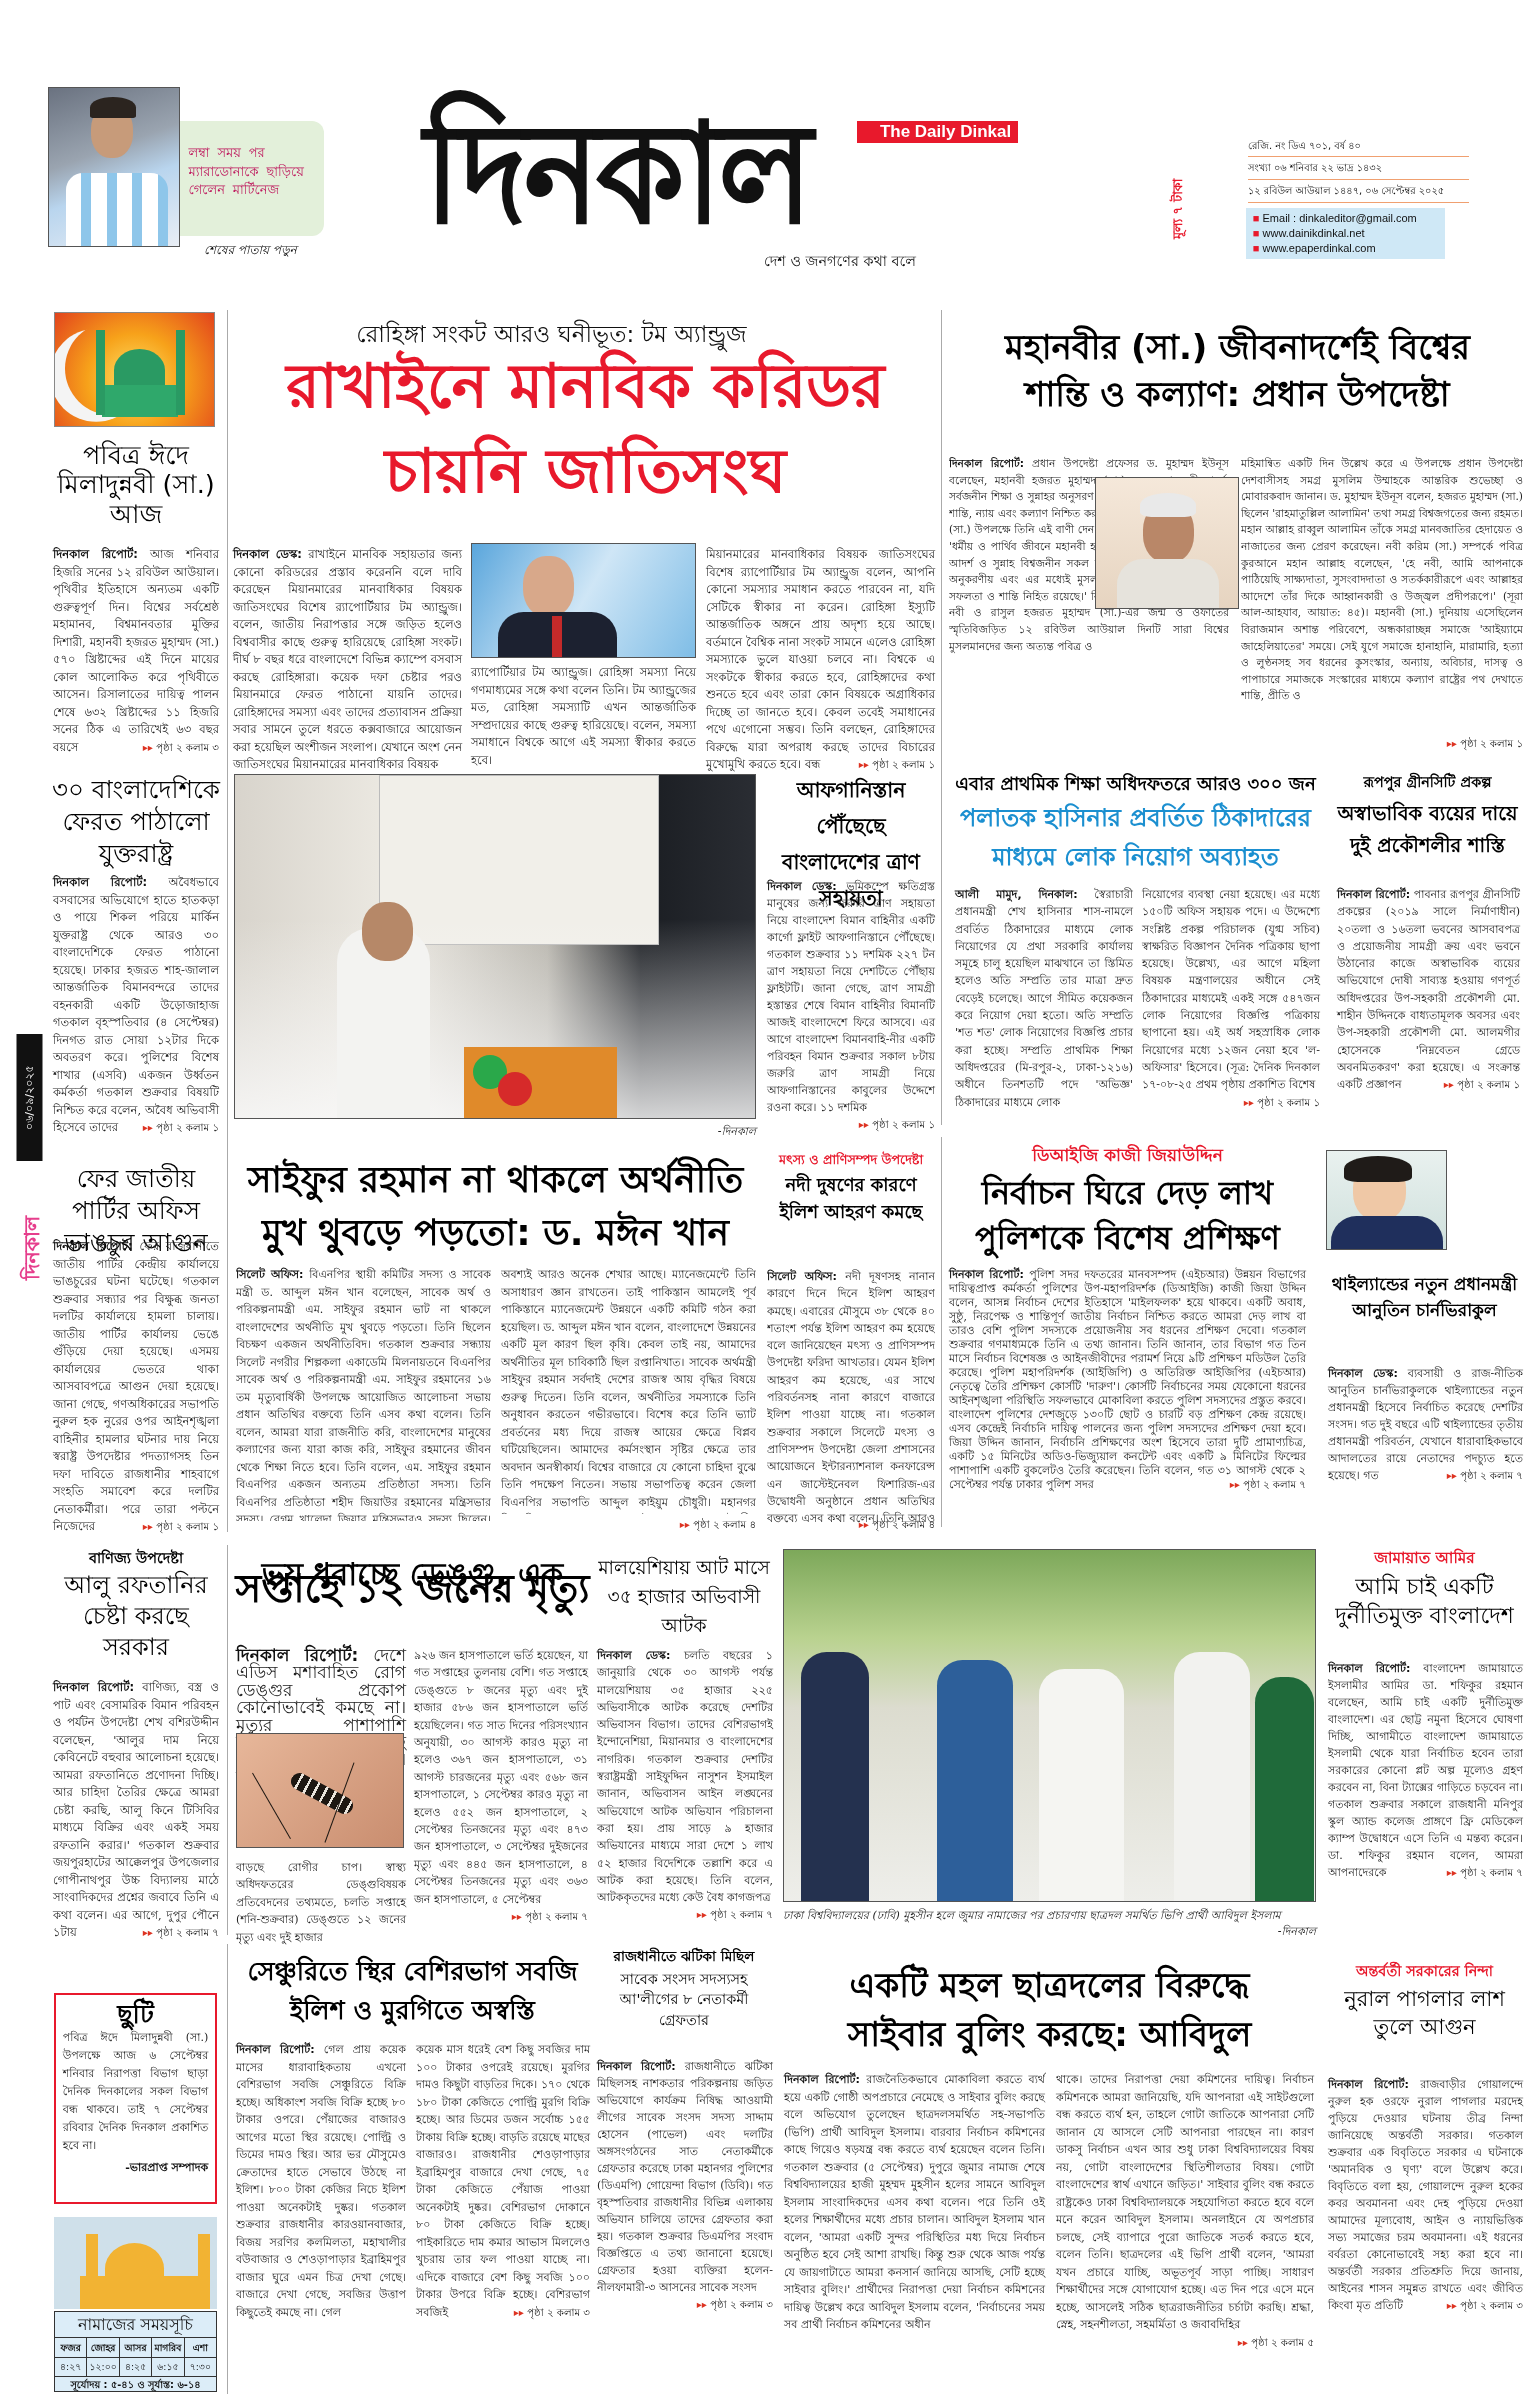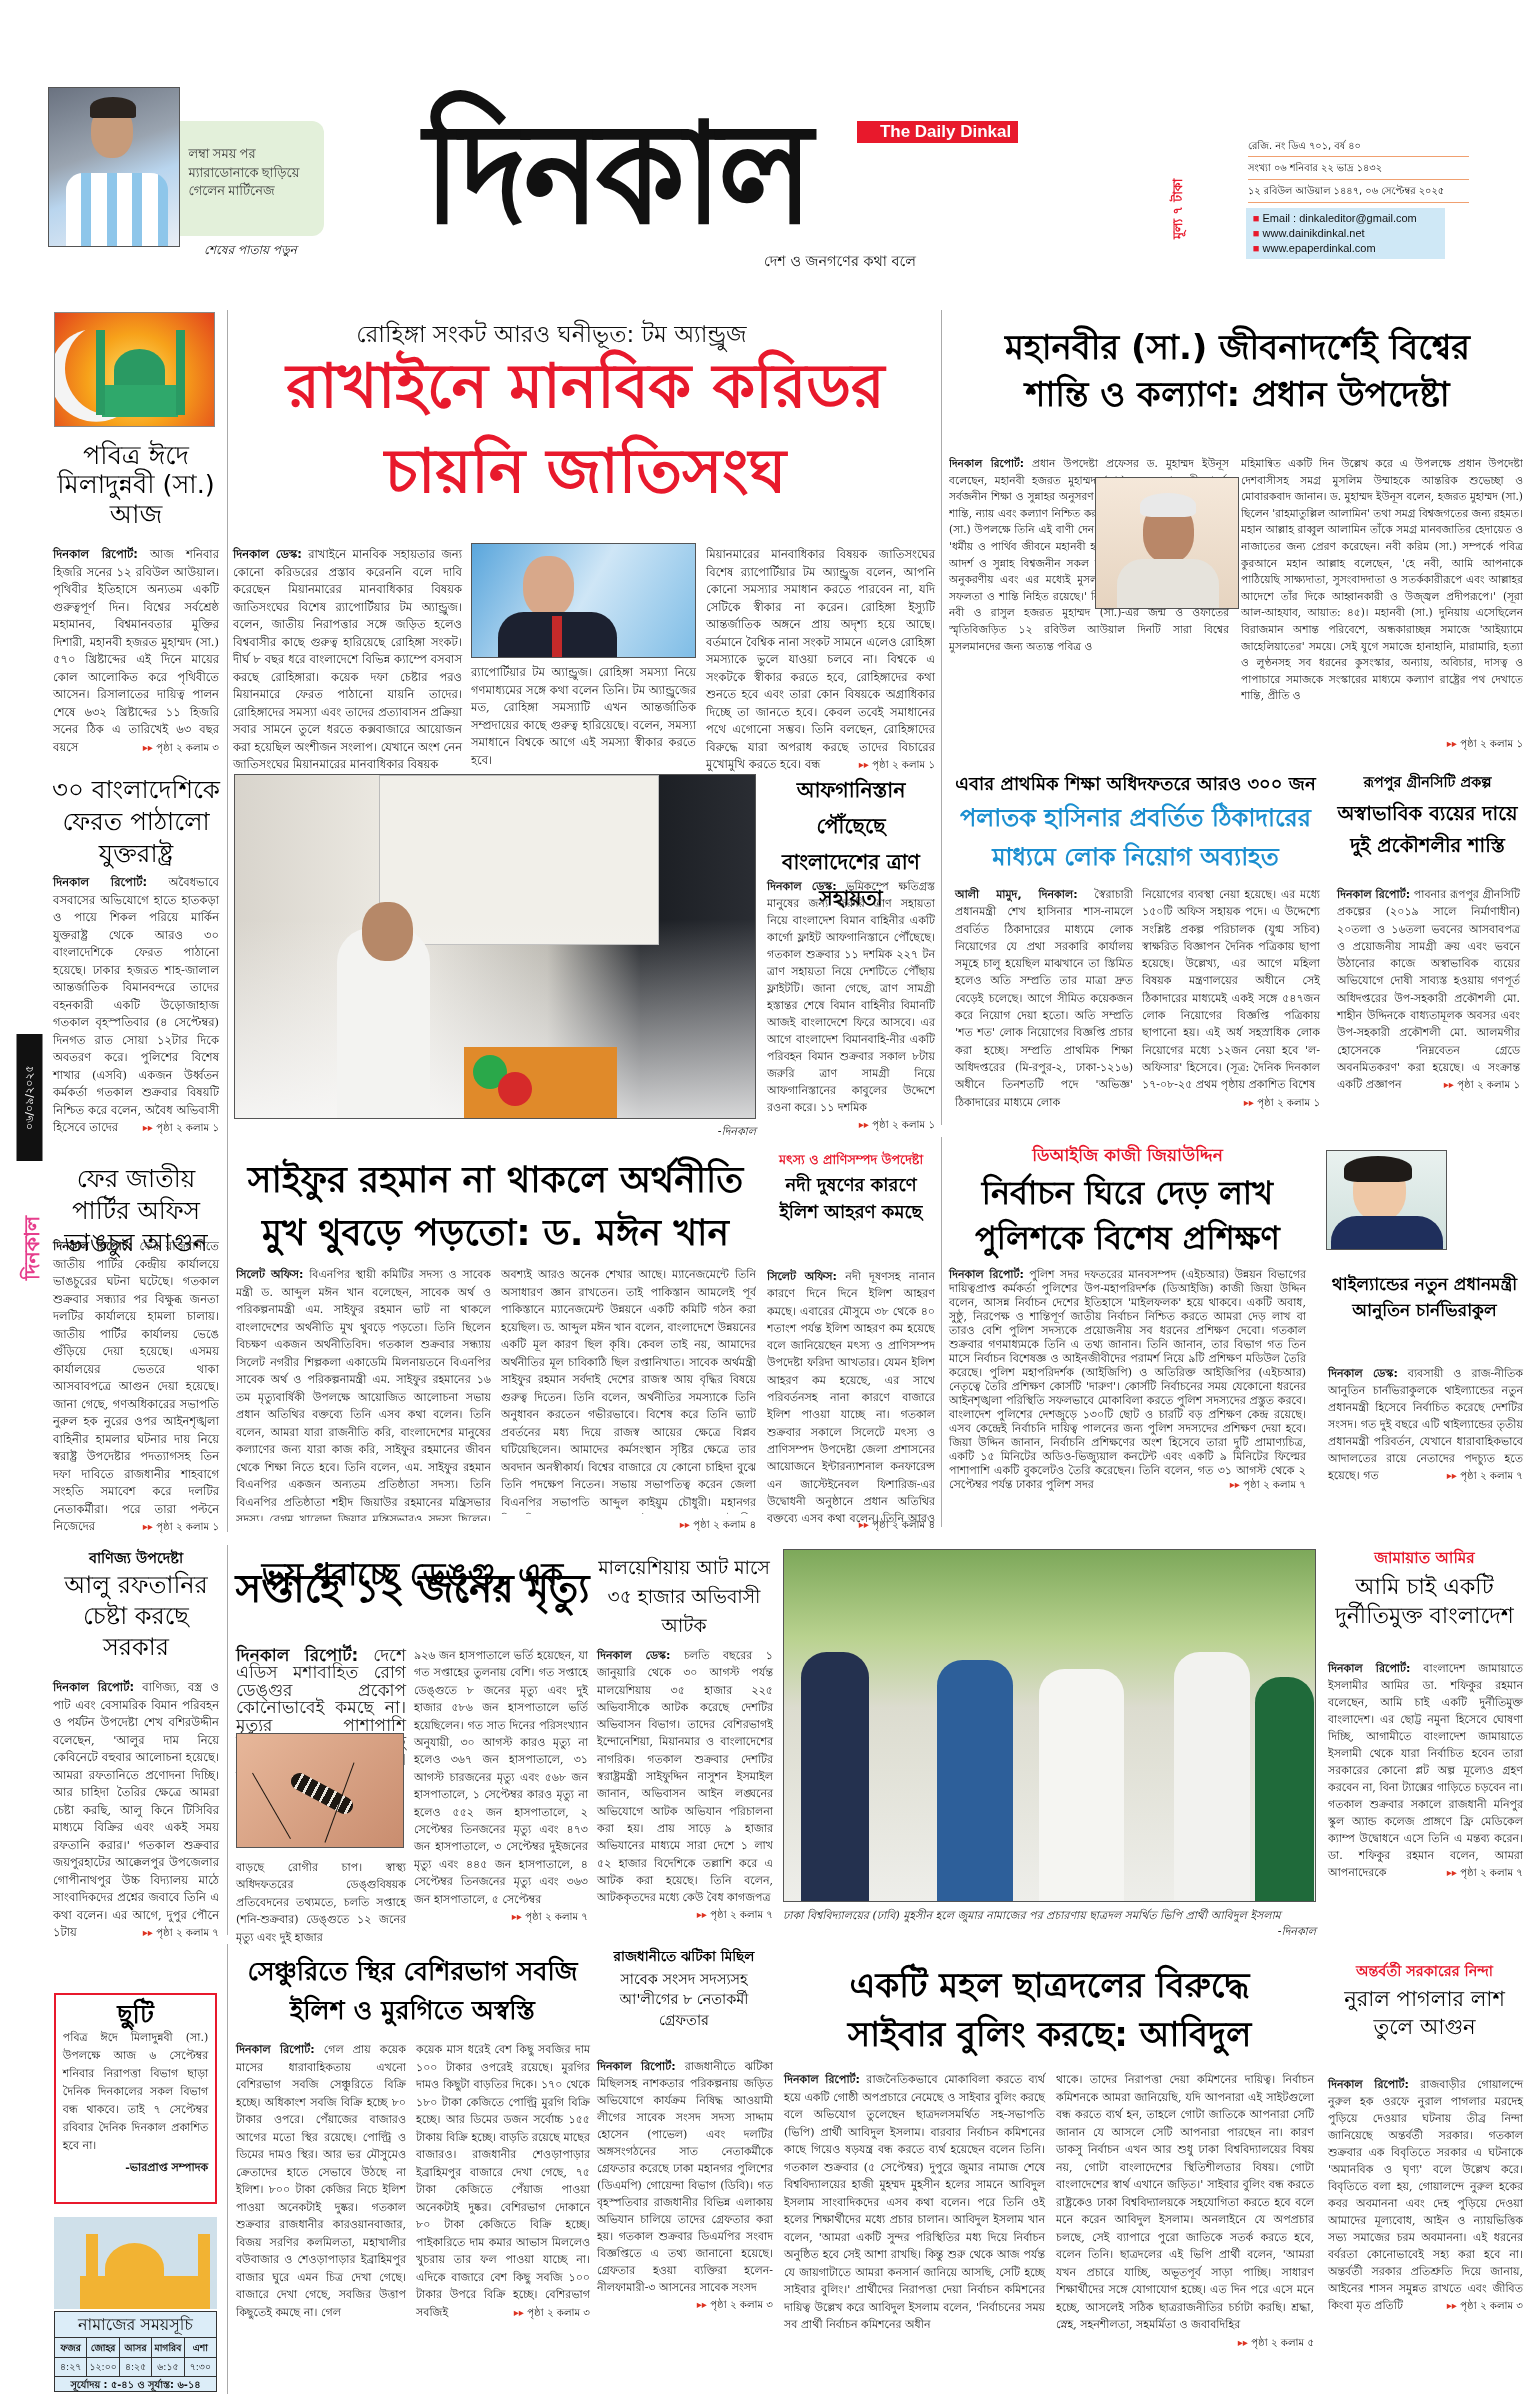--- a/index.html
+++ b/index.html
@@ -18,21 +18,21 @@
 </style>
 </head>
 <body>
 
 <div class="abs photo" style="left:48px;top:87px;width:132px;height:160px;background:linear-gradient(160deg,#6a7280 0%,#9aa4b0 40%,#b9d5ee 60%,#e9eef5 100%)">
   <div style="position:absolute;left:42px;top:17px;width:42px;height:53px;border-radius:45%;background:#c79b7a"></div>
   <div style="position:absolute;left:41px;top:8.5px;width:46px;height:21px;border-radius:50% 50% 10% 10%;background:#2b241f"></div>
   <div style="position:absolute;left:17px;top:85px;width:102px;height:76px;background:repeating-linear-gradient(90deg,#fff 0 15.3px,#8ec6ea 15.3px 25.5px);border-radius:17px 17px 0 0"></div>
 </div>
 <div class="abs" style="left:180px;top:121px;width:144px;height:115px;background:#e3f0da;border-radius:0 12px 12px 0;padding:24px 8.5px 0 8.5px">
-  <div style="font-family:Liberation Serif, serif;font-size:13px;line-height:18.7px;color:#404040">লম্বা সময় পর ম্যারাডোনাকে ছাড়িয়ে গেলেন মার্টিনেজ</div>
+  <div style="font-family:Liberation Mono, monospace;font-size:13px;line-height:18.7px;color:#be185d">লম্বা সময় পর ম্যারাডোনাকে ছাড়িয়ে গেলেন মার্টিনেজ</div>
 </div>
 <div class="abs" style="left:204px;top:241px;font-family:'DejaVu Serif',serif;font-style:italic;font-size:12px">শেষের পাতায় পড়ুন</div>
 
 <div class="abs" style="left:857px;top:121px;width:161px;height:22px;background:#e8192c;color:#fff;font-family:'Liberation Sans',sans-serif;font-weight:bold;font-size:17px;text-align:right;padding-right:6.8px;line-height:22px">The Daily Dinkal</div>
 <div class="abs" style="left:424px;top:102px;width:611px;height:144px;font-family:'DejaVu Sans',sans-serif;font-weight:bold;font-size:127px;line-height:144px;color:#111;letter-spacing:-3.4px;transform:scaleY(1.1)">দিনকাল</div>
 <div class="abs" style="left:645px;top:250px;width:390px;text-align:center;font-family:'DejaVu Sans',sans-serif;font-size:14.4px">দেশ ও জনগণের কথা বলে</div>
 <div class="abs" style="left:1168px;top:149px;width:20.4px;height:119px;color:#e8192c;font-family:'DejaVu Sans',sans-serif;font-weight:bold;font-size:12.7px;writing-mode:vertical-rl;transform:rotate(180deg);text-align:center">মূল্য ৭ টাকা</div>
 
 <div class="abs" style="left:1248px;top:136px;width:221px">
   <div style="font-size:9.8px;border-bottom:1.7px solid #f0a070;padding:1.7px 0">রেজি. নং ডিএ ৭০১, বর্ষ ৪০</div>

